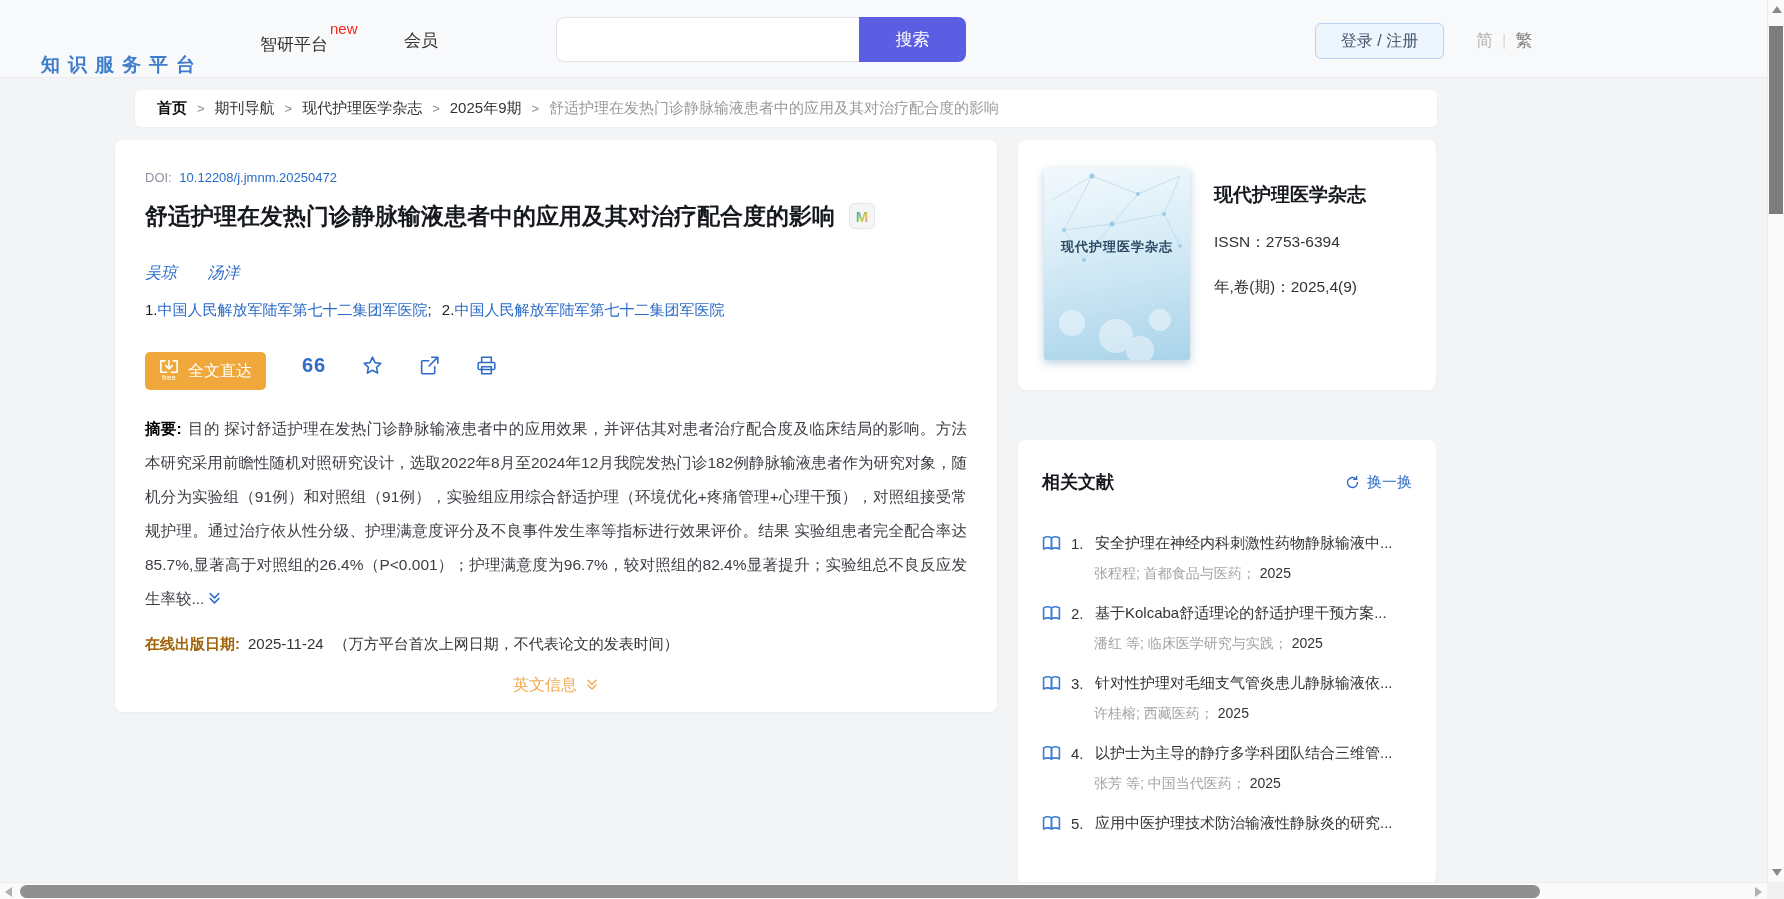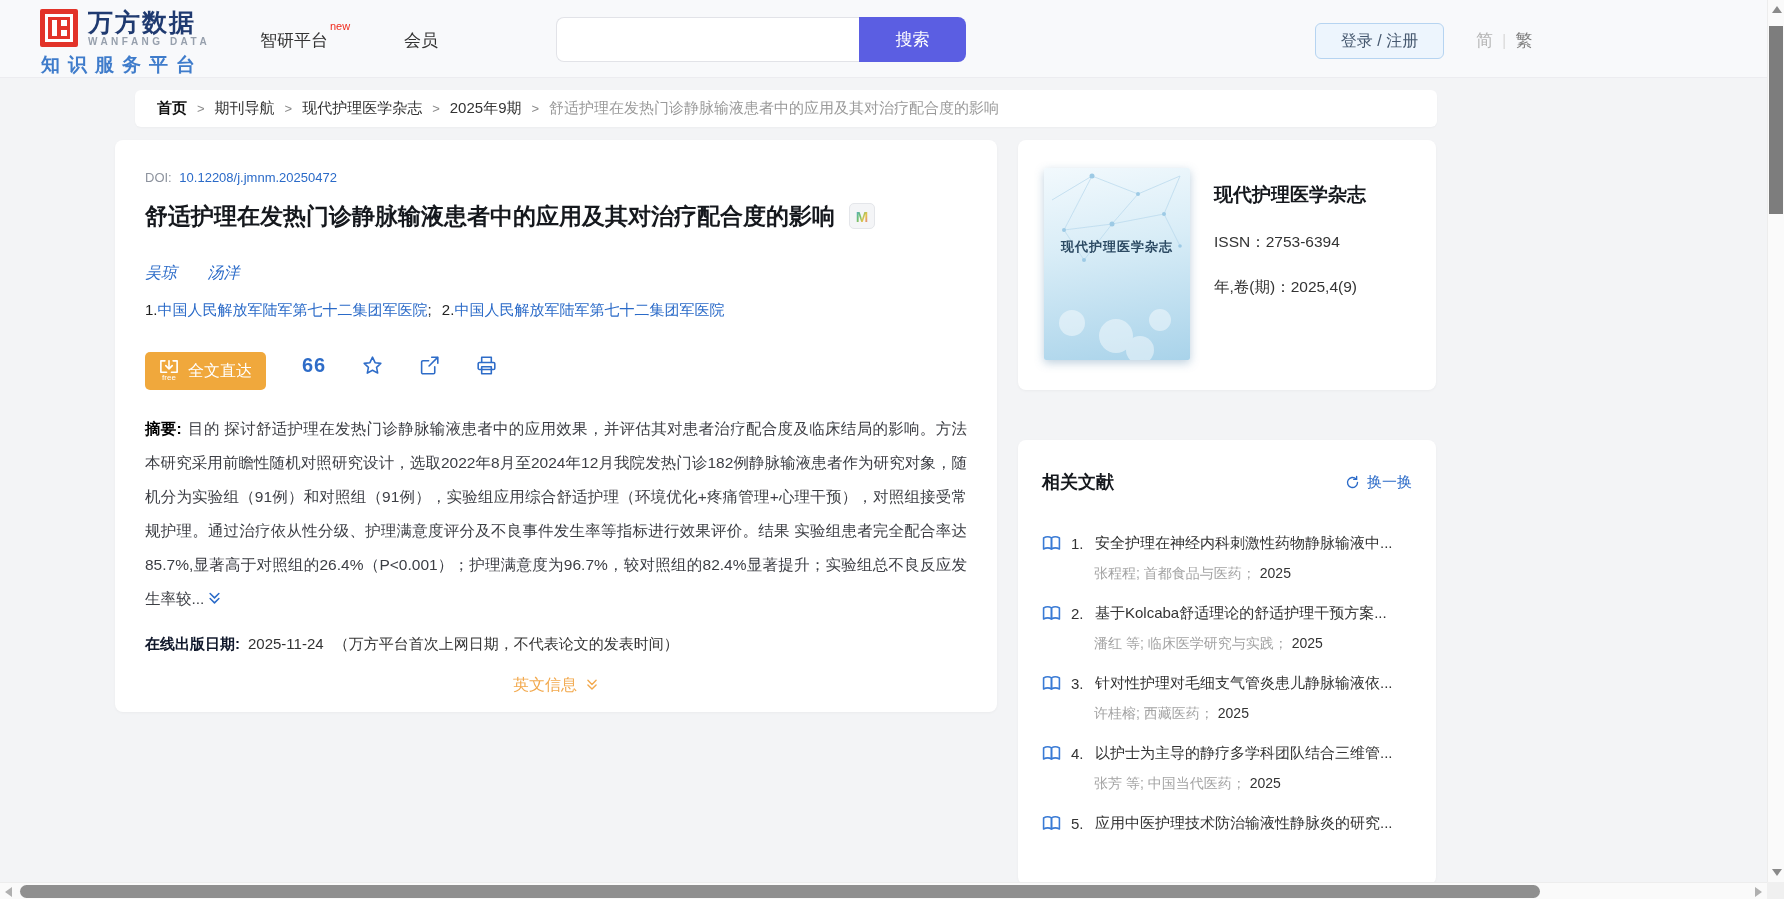--- a/index.html
+++ b/index.html
@@ -14,21 +14,21 @@
   .logo-row { position:absolute; left:40px; top:9px; display:flex; align-items:flex-start; }
   .logo-icon { width:38px; height:38px; display:block; }
   .logo-texts { margin-left:10px; }
   .brand-cn { font-size:25px; font-weight:bold; color:#1f3a70; letter-spacing:2px; line-height:26px; }
   .brand-en { font-size:10px; font-weight:bold; color:#97a0ad; letter-spacing:3.5px; line-height:13px; }
   .logo-sub { position:absolute; left:41px; top:52px; font-size:19px; font-weight:bold;
               color:#3f7ccb; letter-spacing:8px; }
   .nav-item { position:absolute; top:29px; font-size:17px; color:#333; cursor:pointer; }
   .nav-zhiyan { left:260px; }
   .nav-member { left:404px; }
-  .nav-badge { position:relative; top:-9px; font-size:11px; color:#f02b1d; margin-left:2px; }
+  .nav-badge { position:relative; top:-9px; font-size:15px; color:#f02b1d; margin-left:2px; }
   .search-wrap { position:absolute; left:556px; top:17px; width:410px; height:45px; display:flex; }
   .search-input { width:303px; height:45px; border:1px solid #e2e3e8; border-right:none;
                   border-radius:8px 0 0 8px; background:#fff; outline:none; padding:0 14px;
                   font-size:15px; }
   .search-btn { width:107px; height:45px; border:none; border-radius:0 8px 8px 0;
                 background:#5b5ee2; color:#fff; font-size:17px; cursor:pointer;
                 font-family:inherit; }
   .login-btn { position:absolute; left:1315px; top:23px; width:129px; height:36px;
                background:#edf5fd; border:1px solid #b6d4f1; border-radius:6px;
                color:#46586f; font-size:16px; text-align:center; line-height:34px; cursor:pointer; }
@@ -76,21 +76,21 @@
   .quote-glyph { font-size:20px; font-weight:bold; letter-spacing:1px; }
   .abstract { margin-top:22px; font-size:15.5px; line-height:34px; color:#3c3e44;
               text-align:justify; }
   .abs-label { font-weight:bold; color:#000; margin-right:6px; }
   .expand-icon { display:inline-block; vertical-align:-2px; color:#2a6ac8; cursor:pointer; margin-left:3px; }
   .keywords-row { margin-top:13px; font-size:15px; }
   .kw-label { font-weight:bold; color:#000; margin-right:8px; }
   .kw-link { color:#2a6ac8; cursor:pointer; }
   .kw-sep { color:#333; margin-right:5px; }
   .date-row { margin-top:17px; font-size:15px; color:#333; }
-  .date-label { font-weight:bold; color:#0f172a; margin-right:8px; }
+  .date-label { font-weight:bold; color:#a16207; margin-right:8px; }
   .date-note { margin-left:10px; }
   .english-row { margin-top:21px; text-align:center; }
   .english-link { color:#f2a94e; font-size:16px; cursor:pointer; display:inline-flex; align-items:center; }
   .english-link .chev { margin-left:8px; margin-top:3px; }
   
   .journal-card { position:absolute; left:1018px; top:140px; width:418px; height:250px;
                   background:#fff; border-radius:8px; padding:28px 26px; display:flex;
                   box-shadow:0 1px 3px rgba(0,0,0,0.04); }
   .cover { position:relative; width:146px; height:192px; flex-shrink:0; border-radius:2px;
            background:linear-gradient(170deg,#f2f9fd 0%,#d9edf7 40%,#a9d3ea 100%);
@@ -134,34 +134,20 @@
               border-top:7px solid #8a8a8a; }
   .arr-left { left:5px; top:4px; border-top:5px solid transparent; border-bottom:5px solid transparent;
               border-right:7px solid #b0b0b0; }
   .arr-right { right:5px; top:4px; border-top:5px solid transparent; border-bottom:5px solid transparent;
                border-left:7px solid #b0b0b0; }
 </style>
 </head>
 <body>
 
 <div class="header">
-  <div class="logo-row">
-    <svg class="logo-icon" viewBox="0 0 38 38">
-      <rect width="38" height="38" rx="2" fill="#e23329"></rect>
-      <rect x="5" y="5" width="28" height="28" fill="#ffffff"></rect>
-      <rect x="8" y="8" width="22" height="22" fill="#e23329"></rect>
-      <rect x="12" y="11" width="5" height="16" fill="#ffffff"></rect>
-      <rect x="21" y="11" width="6" height="6" fill="#ffffff"></rect>
-      <rect x="21" y="21" width="6" height="6" fill="#ffffff"></rect>
-    </svg>
-    <div class="logo-texts">
-      <div class="brand-cn">万方数据</div>
-      <div class="brand-en">WANFANG DATA</div>
-    </div>
-  </div>
   <div class="logo-sub">知识服务平台</div>
 
   <div class="nav-item nav-zhiyan"><span>智研平台</span><sup class="nav-badge">new</sup></div>
   <div class="nav-item nav-member"><span>会员</span></div>
 
   <div class="search-wrap">
     <input class="search-input" type="text" value="" style="">
     <button class="search-btn">搜索</button>
   </div>
 

